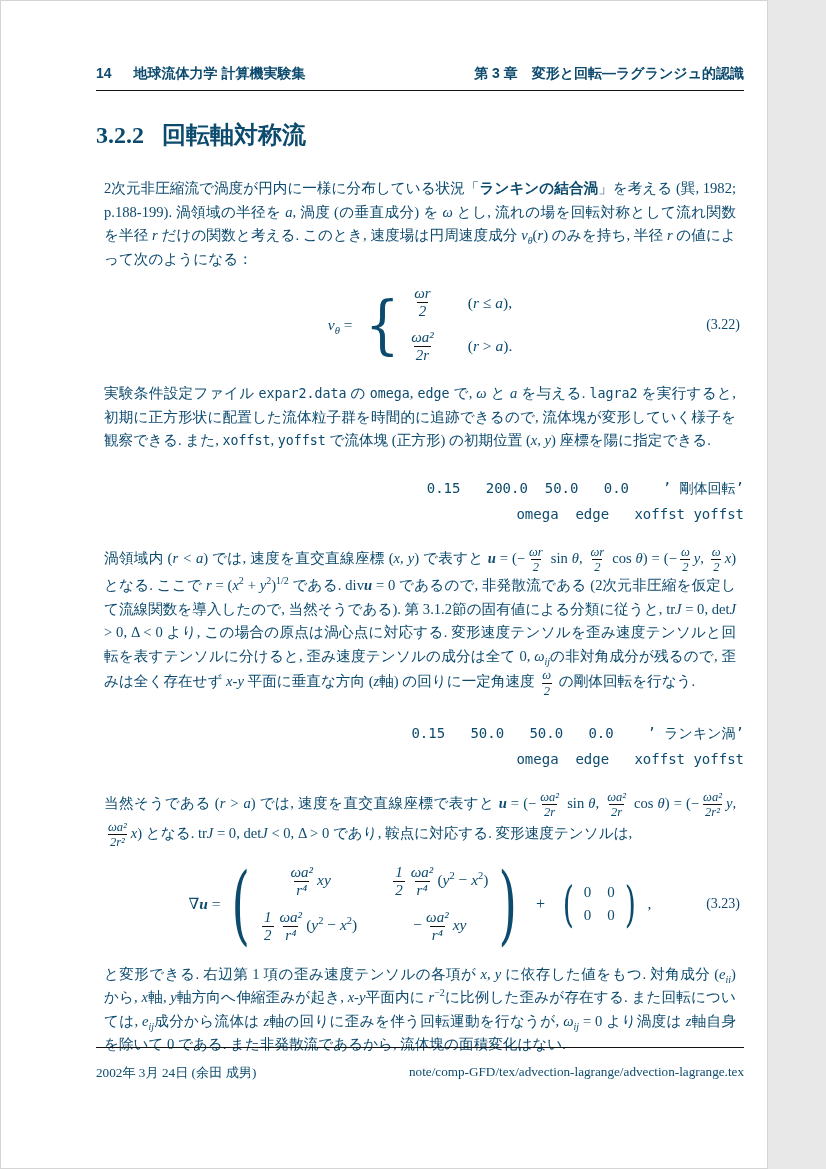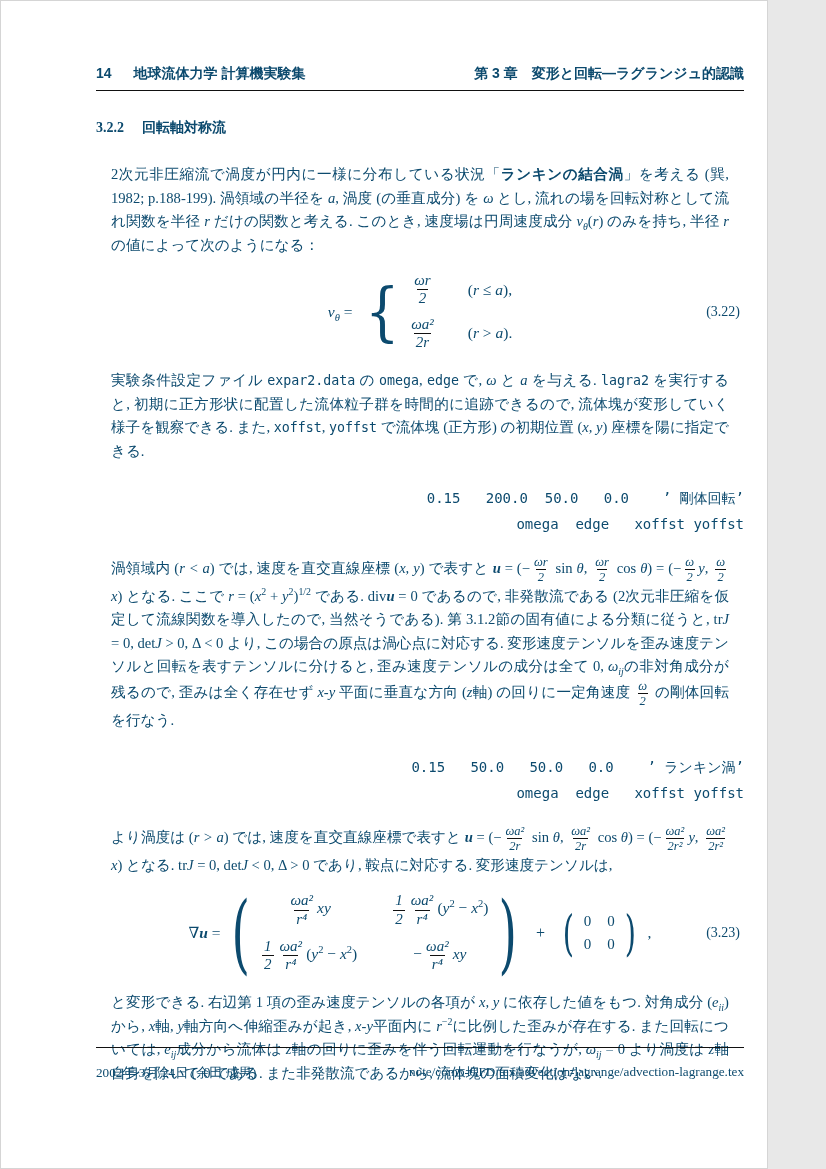--- a/index.html
+++ b/index.html
@@ -22,27 +22,27 @@
     font-weight:bold;font-size:14px;
     border-bottom:1.4px solid #111;
     padding-bottom:7px;
   }
   .pg-header .pgnum{margin-right:22px;}
 
   
   .section-heading{
     margin-top:28px;
     font-family:"Liberation Sans","DejaVu Sans",sans-serif;
-    font-weight:bold;font-size:14px;
+    font-weight:bold;font-size:24px;
   }
   .section-heading .sec-num{margin-right:18px;font-family:"Liberation Serif",serif;font-weight:bold;}
 
   
   .body-par{
-    margin:15px;margin-top:26px;
+    margin:8px;margin-top:26px;
     font-size:14.6px;line-height:23.5px;
     text-align:justify;
   }
   .body-par.tight{margin-top:18px;}
   .run-p{}
   .run-b{font-weight:bold;font-family:"Liberation Sans","DejaVu Sans",sans-serif;}
   .run-i{font-style:italic;}
   .run-bi{font-style:italic;font-weight:bold;}
   .run-tt{font-family:"DejaVu Sans Mono","Liberation Mono",monospace;font-size:13.3px;}
   sub.run-sub{font-style:italic;font-size:0.68em;line-height:0;}
@@ -182,21 +182,21 @@
         </span><span class="run-i">x</span><span class="run-p">) となる. ここで </span><span class="run-i">r</span><span class="run-p"> = (</span><span class="run-i">x</span><sup class="run-sup">2</sup><span class="run-p"> + </span><span class="run-i">y</span><sup class="run-sup">2</sup><span class="run-p">)</span><sup class="run-sup">1/2</sup><span class="run-p"> である. div</span><span class="run-bi">u</span><span class="run-p"> = 0 であるので, 非発散流である (2次元非圧縮を仮定して流線関数を導入したので, 当然そうである). 第 3.1.2節の固有値による分類に従うと, tr</span><span class="run-i">J</span><span class="run-p"> = 0, det</span><span class="run-i">J</span><span class="run-p"> &gt; 0, Δ &lt; 0 より, この場合の原点は渦心点に対応する. 変形速度テンソルを歪み速度テンソルと回転を表すテンソルに分けると, 歪み速度テンソルの成分は全て 0, </span><span class="run-i">ω</span><sub class="run-sub">ij</sub><span class="run-p">の非対角成分が残るので, 歪みは全く存在せず </span><span class="run-i">x-y</span><span class="run-p"> 平面に垂直な方向 (</span><span class="run-i">z</span><span class="run-p">軸) の回りに一定角速度 </span><span class="frac">
           <span class="num">ω</span>
           <span class="den">2</span>
         </span><span class="run-p"> の剛体回転を行なう.</span></p>
 
     <div class="code-block">
       <div class="codeline">0.15   50.0   50.0   0.0    ’ ランキン渦’</div>
       <div class="codeline">omega  edge   xoffst yoffst</div>
     </div>
 
-    <p class="body-par tight"><span class="run-p">より渦度は (</span><span class="run-i">r &gt; a</span><span class="run-p">) では, 速度を直交直線座標で表すと </span><span class="run-bi">u</span><span class="run-p"> = (−</span><span class="frac">
+    <p class="body-par tight"><span class="run-p">当然そうである (</span><span class="run-i">r &gt; a</span><span class="run-p">) では, 速度を直交直線座標で表すと </span><span class="run-bi">u</span><span class="run-p"> = (−</span><span class="frac">
           <span class="num">ωa²</span>
           <span class="den">2r</span>
         </span><span class="run-p"> sin </span><span class="run-i">θ</span><span class="run-p">, </span><span class="frac">
           <span class="num">ωa²</span>
           <span class="den">2r</span>
         </span><span class="run-p"> cos </span><span class="run-i">θ</span><span class="run-p">) = (−</span><span class="frac">
           <span class="num">ωa²</span>
           <span class="den">2r²</span>
         </span><span class="run-i">y</span><span class="run-p">, </span><span class="frac">
           <span class="num">ωa²</span>

